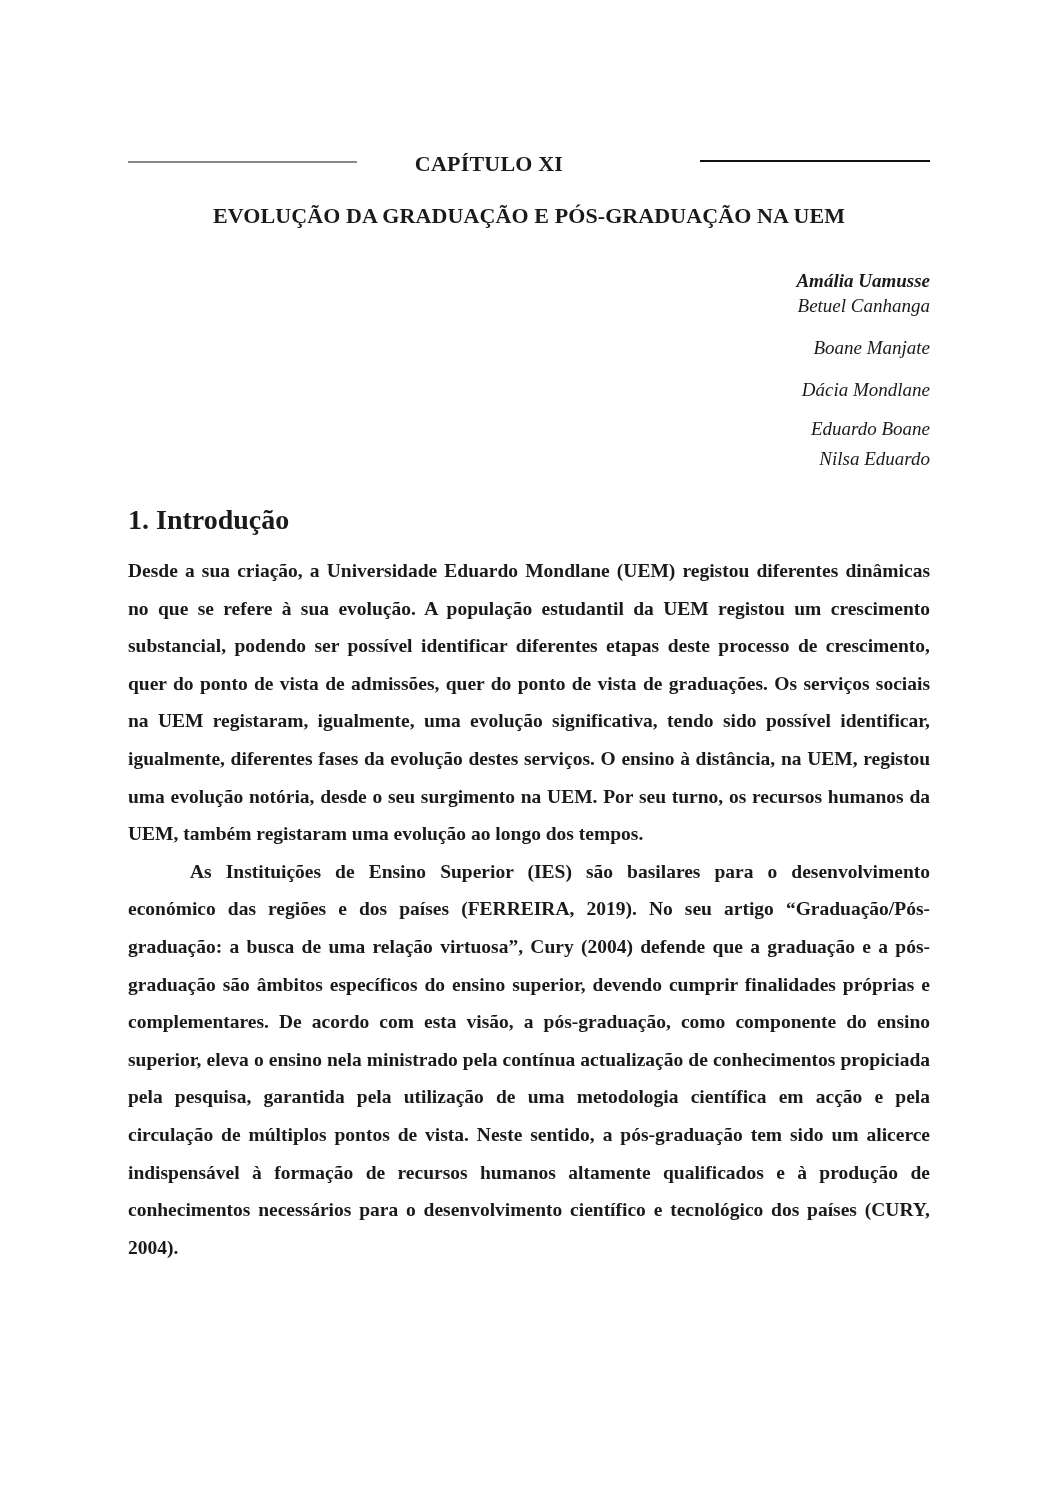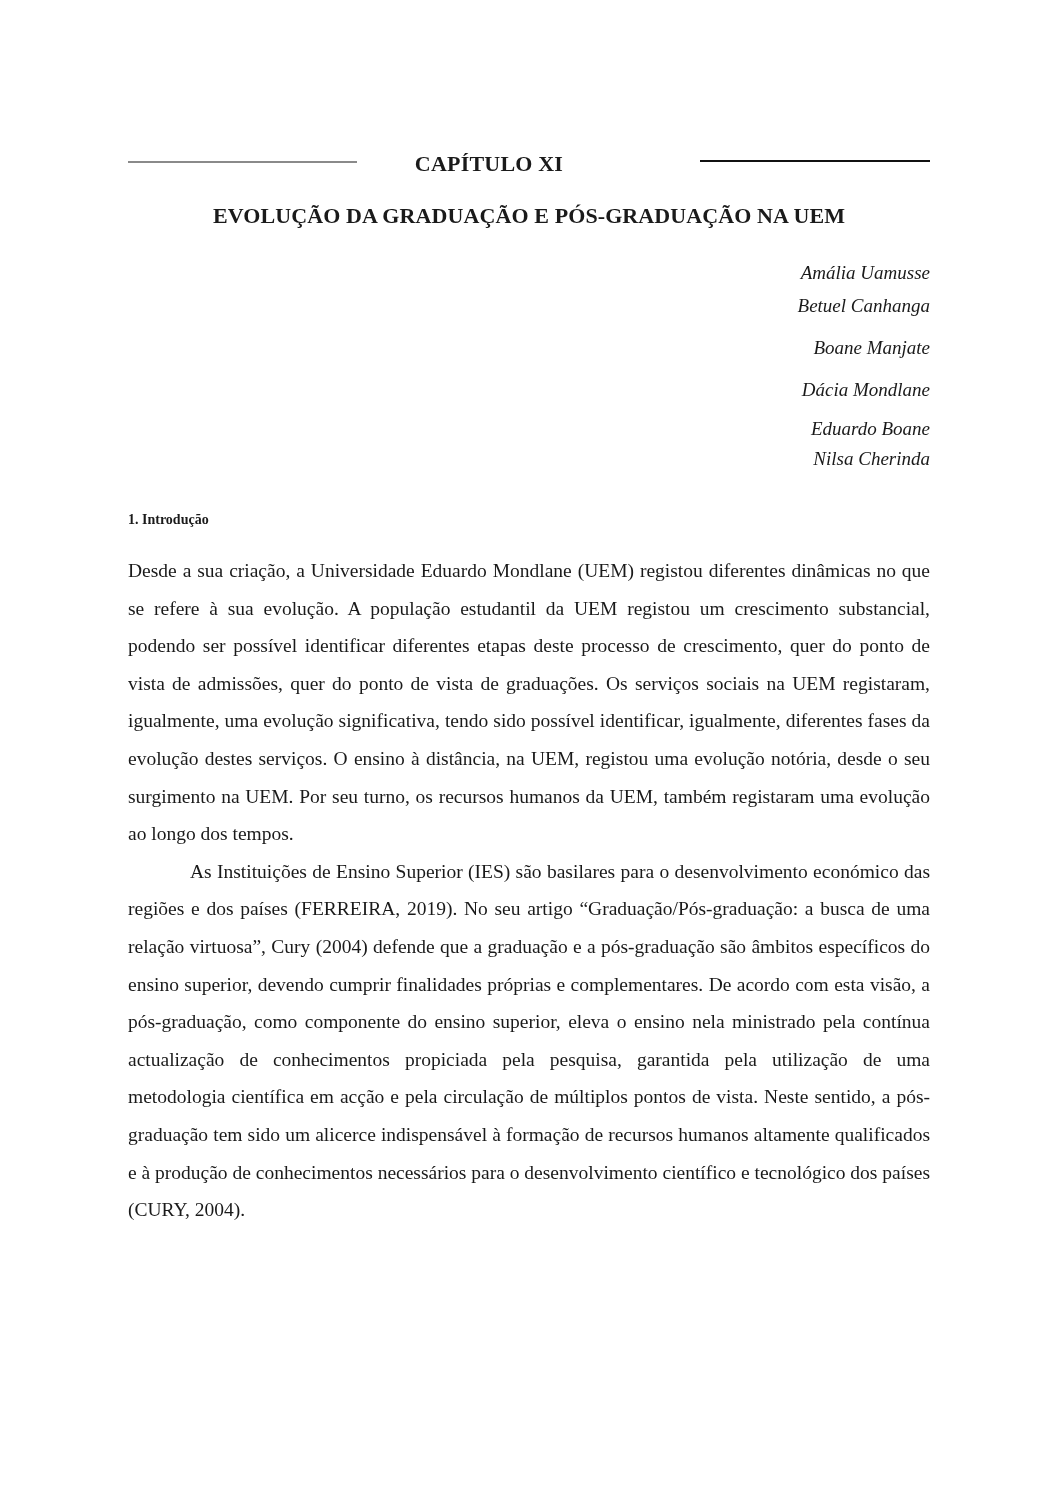--- a/index.html
+++ b/index.html
@@ -64,46 +64,47 @@
       right: 128px;
       top: 253px;
       text-align: right;
       font-style: italic;
       font-size: 19px;
     }
     .author {
       display: block;
       line-height: 24px;
     }
-    .author.a1 { position: absolute; right: 0; top: 8px; white-space: nowrap; }
+    .author.a1 { position: absolute; right: 0; top: 16px; white-space: nowrap; font-weight: bold; }
     .author.a2 { position: absolute; right: 0; top: 41px; white-space: nowrap; margin-left: 23px; }
     .author.a3 { position: absolute; right: 0; top: 83px; white-space: nowrap; }
     .author.a4 { position: absolute; right: 0; top: 125px; white-space: nowrap; }
     .author.a5 { position: absolute; right: 0; top: 164px; white-space: nowrap; }
     .author.a6 { position: absolute; right: 0; top: 194px; white-space: nowrap; }
 
     .section-heading {
       position: absolute;
       left: 128px;
       top: 506px;
       font-weight: bold;
-      font-size: 14px;
+      font-size: 28px;
       line-height: 28px;
     }
     .body-text {
       position: absolute;
       left: 128px;
       width: 802px;
       top: 552px;
       font-size: 19.5px;
       line-height: 37.6px;
       text-align: justify;
     }
     .body-text p {
       margin: 0;
+      font-weight: bold;
     }
     .body-text p.indent {
       text-indent: 62px;
     }
     .body-text p.last-line-justify {
       text-align-last: justify;
     }
   </style>
 </head>
 <body>
@@ -115,21 +116,21 @@
 
   <div class="chapter-label">CAPÍTULO XI</div>
   <div class="chapter-title">EVOLUÇÃO DA GRADUAÇÃO E PÓS-GRADUAÇÃO NA UEM</div>
 
   <div class="authors">
     <span class="author a1">Amália Uamusse</span>
     <span class="author a2">Betuel Canhanga</span>
     <span class="author a3">Boane Manjate</span>
     <span class="author a4">Dácia Mondlane</span>
     <span class="author a5">Eduardo Boane</span>
-    <span class="author a6">Nilsa Cherinda</span>
+    <span class="author a6">Nilsa Eduardo</span>
   </div>
 
   <div class="section-heading">1. Introdução</div>
 
   <div class="body-text">
     <p>Desde a sua criação, a Universidade Eduardo Mondlane (UEM) registou diferentes dinâmicas no que se refere à sua evolução. A população estudantil da UEM registou um crescimento substancial, podendo ser possível identificar diferentes etapas deste processo de crescimento, quer do ponto de vista de admissões, quer do ponto de vista de graduações. Os serviços sociais na UEM registaram, igualmente, uma evolução significativa, tendo sido possível identificar, igualmente, diferentes fases da evolução destes serviços. O ensino à distância, na UEM, registou uma evolução notória, desde o seu surgimento na UEM. Por seu turno, os recursos humanos da UEM, também registaram uma evolução ao longo dos tempos.</p>
     <p class="indent">As Instituições de Ensino Superior (IES) são basilares para o desenvolvimento económico das regiões e dos países (FERREIRA, 2019). No seu artigo “Graduação/Pós-graduação: a busca de uma relação virtuosa”, Cury (2004) defende que a graduação e a pós-graduação são âmbitos específicos do ensino superior, devendo cumprir finalidades próprias e complementares. De acordo com esta visão, a pós-graduação, como componente do ensino superior, eleva o ensino nela ministrado pela contínua actualização de conhecimentos propiciada pela pesquisa, garantida pela utilização de uma metodologia científica em acção e pela circulação de múltiplos pontos de vista. Neste sentido, a pós-graduação tem sido um alicerce indispensável à formação de recursos humanos altamente qualificados e à produção de conhecimentos necessários para o desenvolvimento científico e tecnológico dos países (CURY, 2004).</p>
   </div>
 
 </div>

